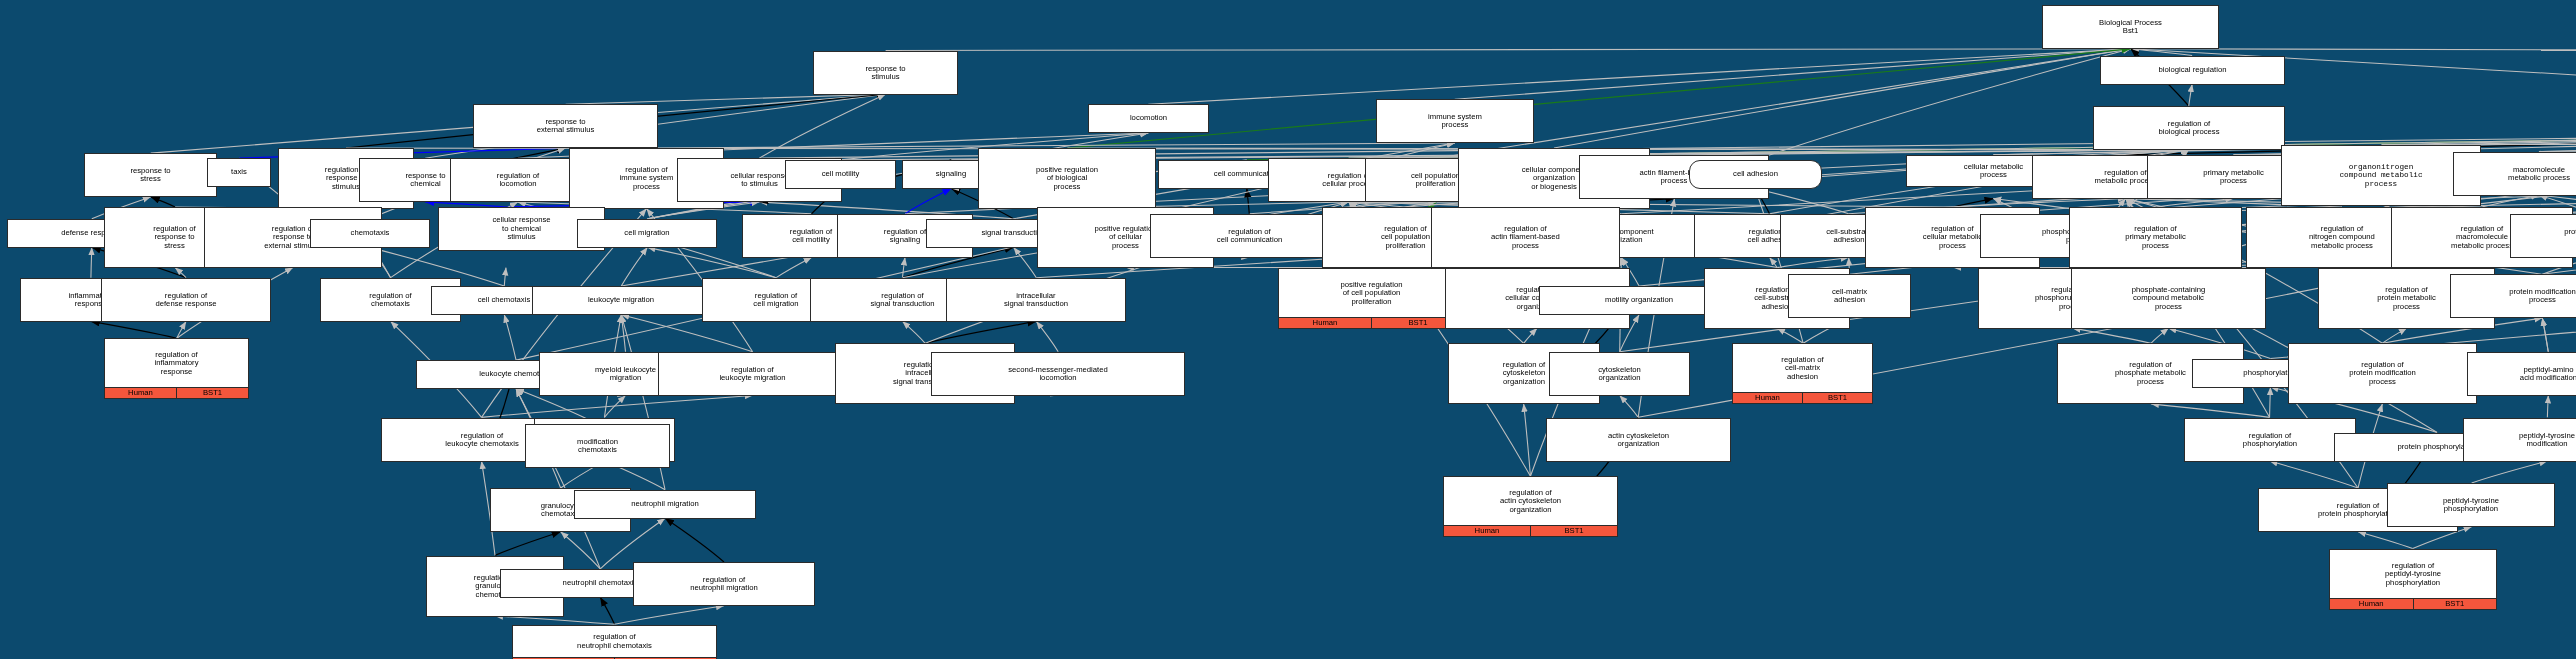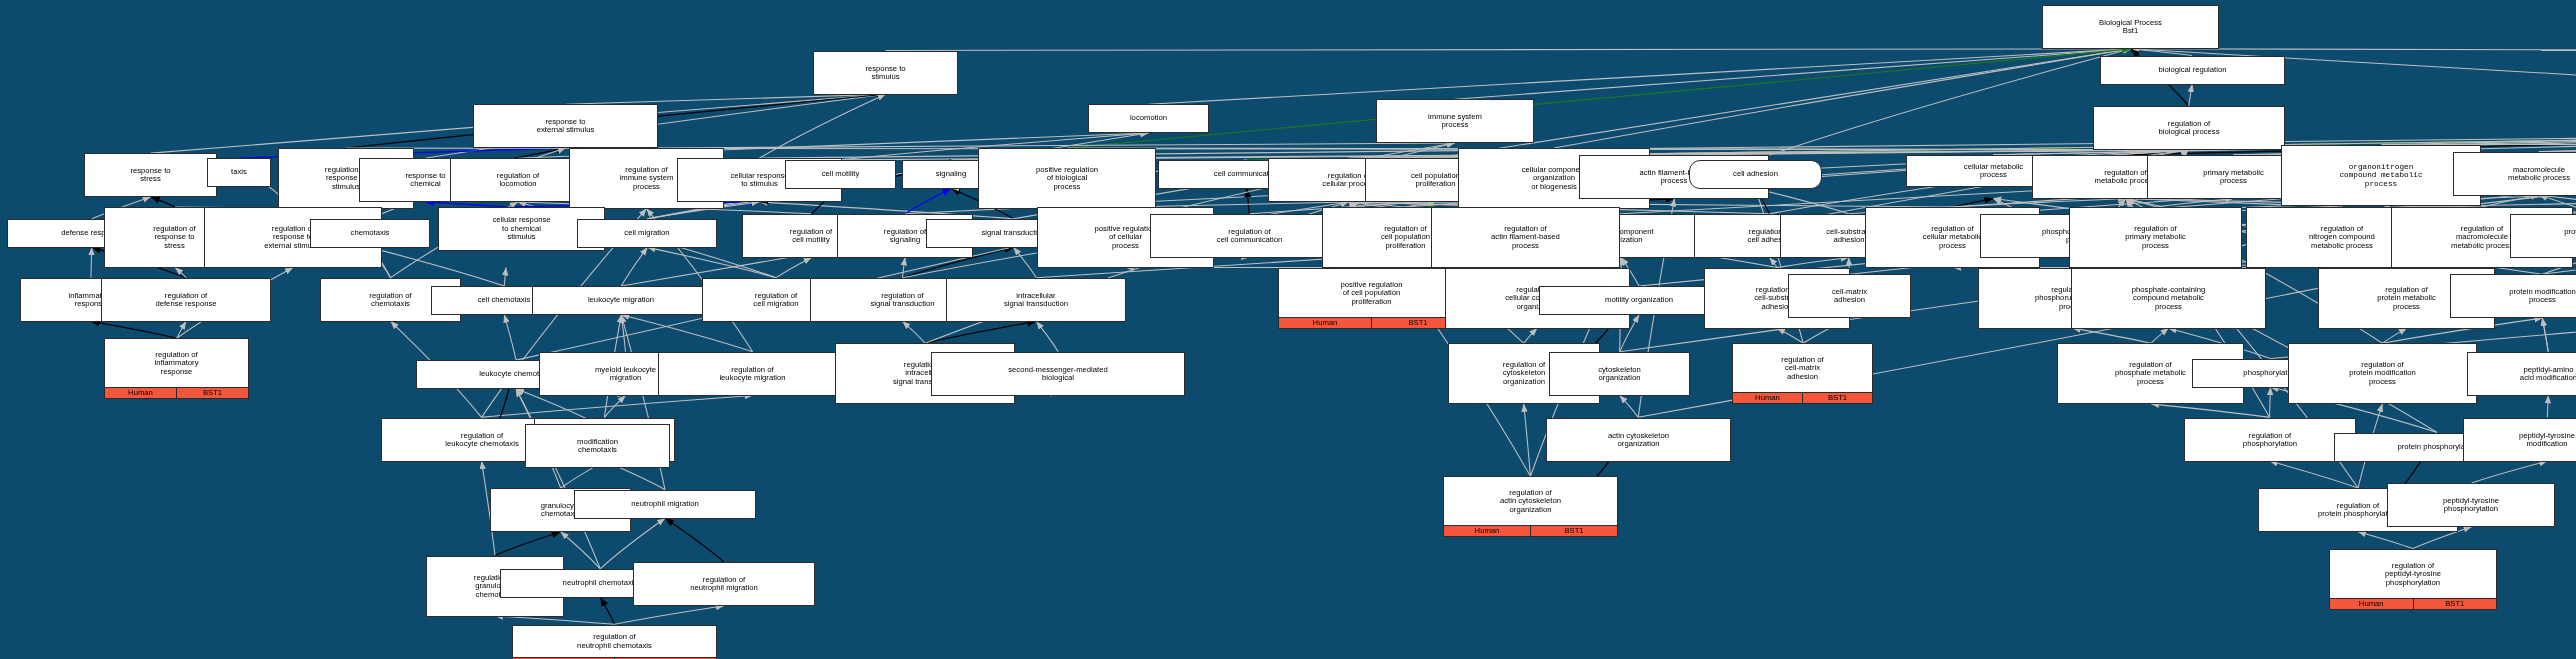--- a/index.html
+++ b/index.html
@@ -554,21 +554,21 @@
       <div class="lbl">regulation of
 leukocyte migration</div>
     </div>
     <div class="node" style="left: 835px; top: 343px; width: 180px; height: 61px;">
       <div class="lbl">regulation of
 intracellular
 signal transduction</div>
     </div>
     <div class="node" style="left: 931px; top: 352px; width: 254px; height: 44px;">
       <div class="lbl">second-messenger-mediated
-biological</div>
+locomotion</div>
     </div>
     <div class="node" style="left: 1448px; top: 343px; width: 152px; height: 61px;">
       <div class="lbl">regulation of
 cytoskeleton
 organization</div>
     </div>
     <div class="node" style="left: 1549px; top: 352px; width: 141px; height: 44px;">
       <div class="lbl">cytoskeleton
 organization</div>
     </div>

